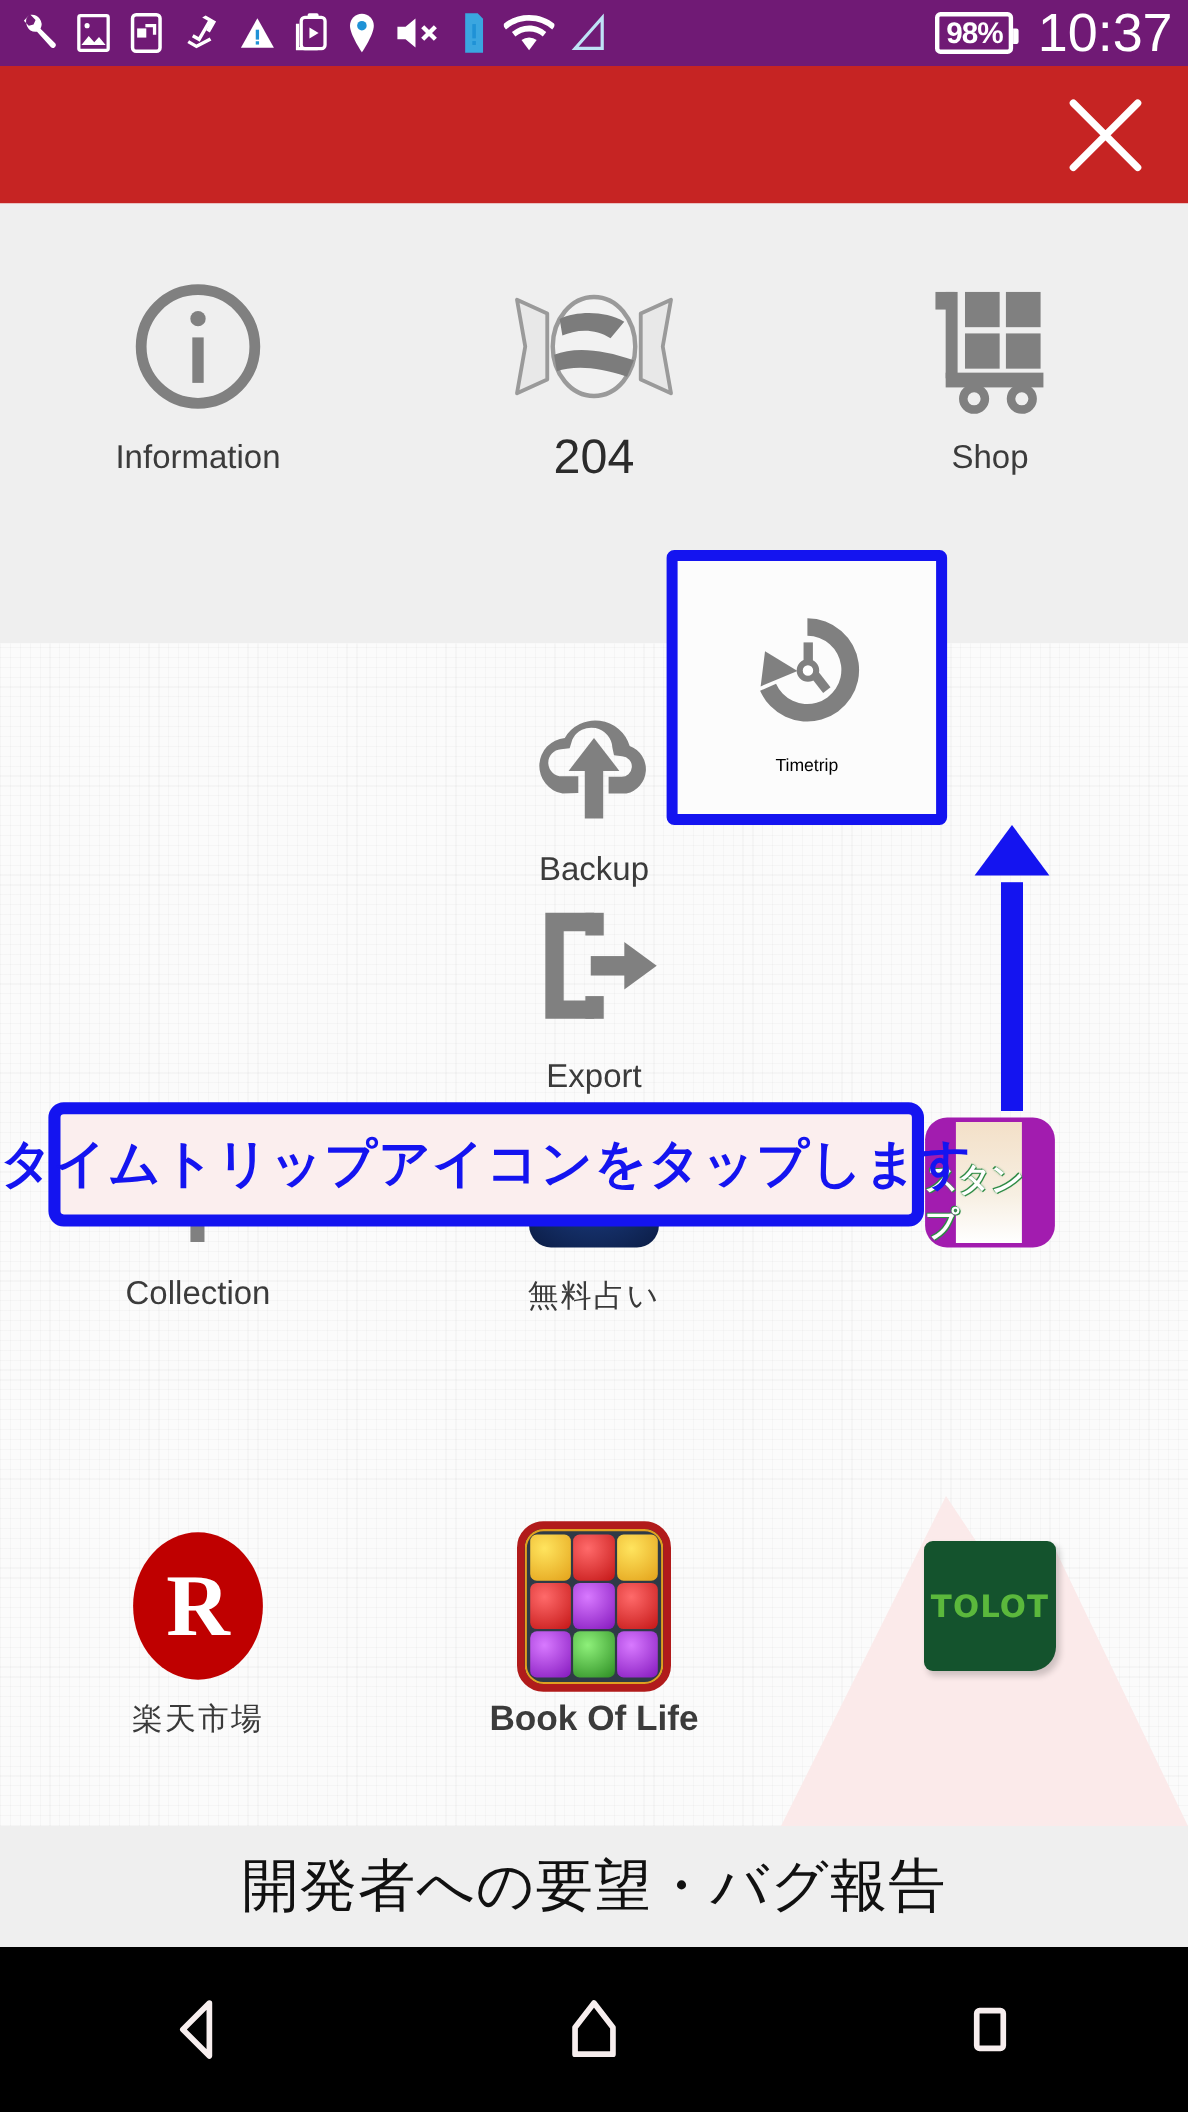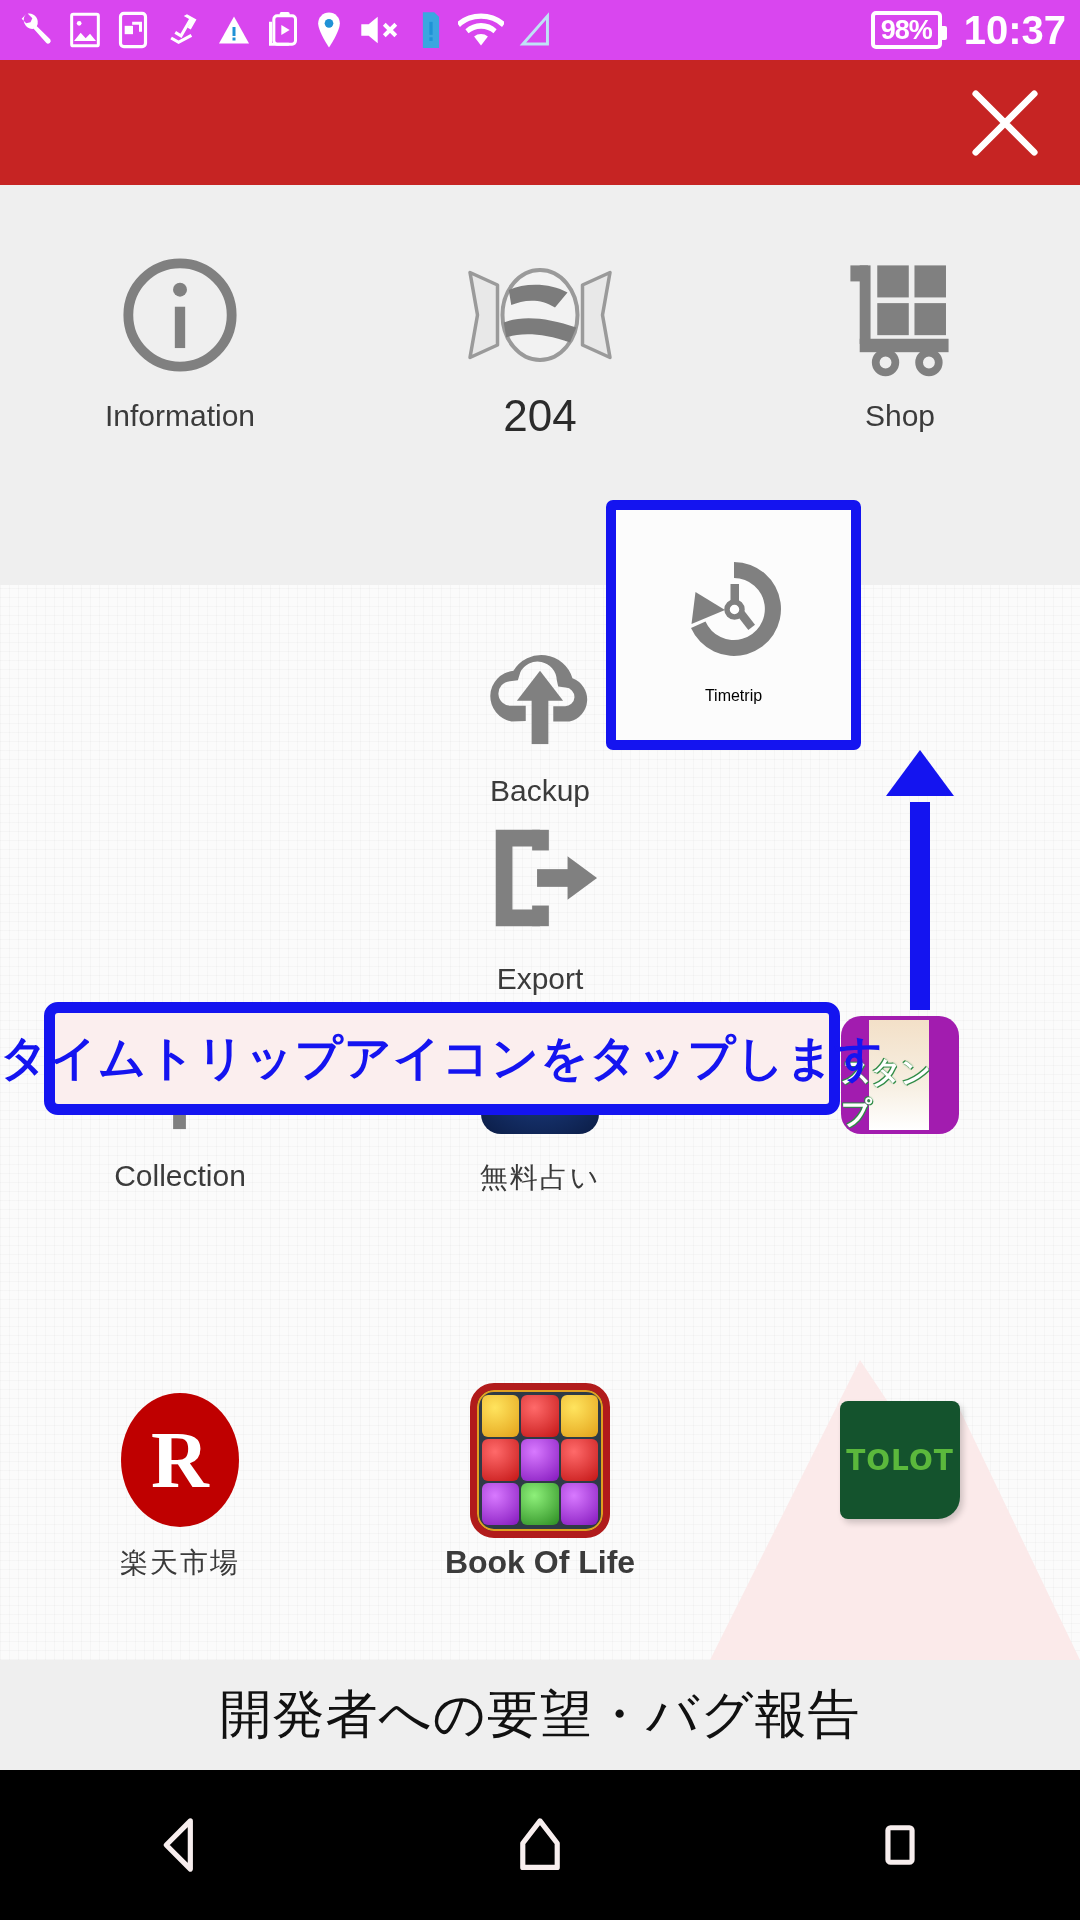--- a/index.html
+++ b/index.html
@@ -7,37 +7,37 @@
   body {
     font-family:"Liberation Sans","DejaVu Sans",sans-serif;
     background:#ffffff;
     position:relative;
     overflow:hidden;
   }
 
   
   #status-bar{
     position:absolute; left:0; top:0; width:1080px; height:60px;
-    background:#d946ef; display:flex; align-items:center; padding:0 14px;
+    background:#701a75; display:flex; align-items:center; padding:0 14px;
   }
   #status-bar .si{ display:flex; align-items:center; justify-content:center;
       margin-right:14px; flex:0 0 auto; }
   #status-bar svg{ display:block; }
   #status-spacer{ flex:1 1 auto; }
   #battery-pill{
     display:inline-flex; align-items:center; justify-content:center;
     border:4px solid #ffffff; border-radius:5px;
     height:38px; padding:0 6px; margin-right:4px; position:relative;
   }
   #battery-pill:after{
     content:""; position:absolute; right:-9px; top:11px;
     width:5px; height:14px; background:#fff; border-radius:0 2px 2px 0;
   }
   #battery-pct{ color:#fff; font-size:27px; font-weight:bold; letter-spacing:-1px;}
-  #clock{ color:#fff; font-size:40px; font-weight:bold; margin-left:18px;
+  #clock{ color:#fff; font-size:49px; font-weight:normal; margin-left:18px;
           letter-spacing:0px; }
 
   
   #red-header{
     position:absolute; left:0; top:60px; width:1080px; height:125px;
     background:#c62423;
   }
   #close-button{
     position:absolute; right:36px; top:50%; transform:translateY(-50%);
     width:78px; height:78px; cursor:pointer;

